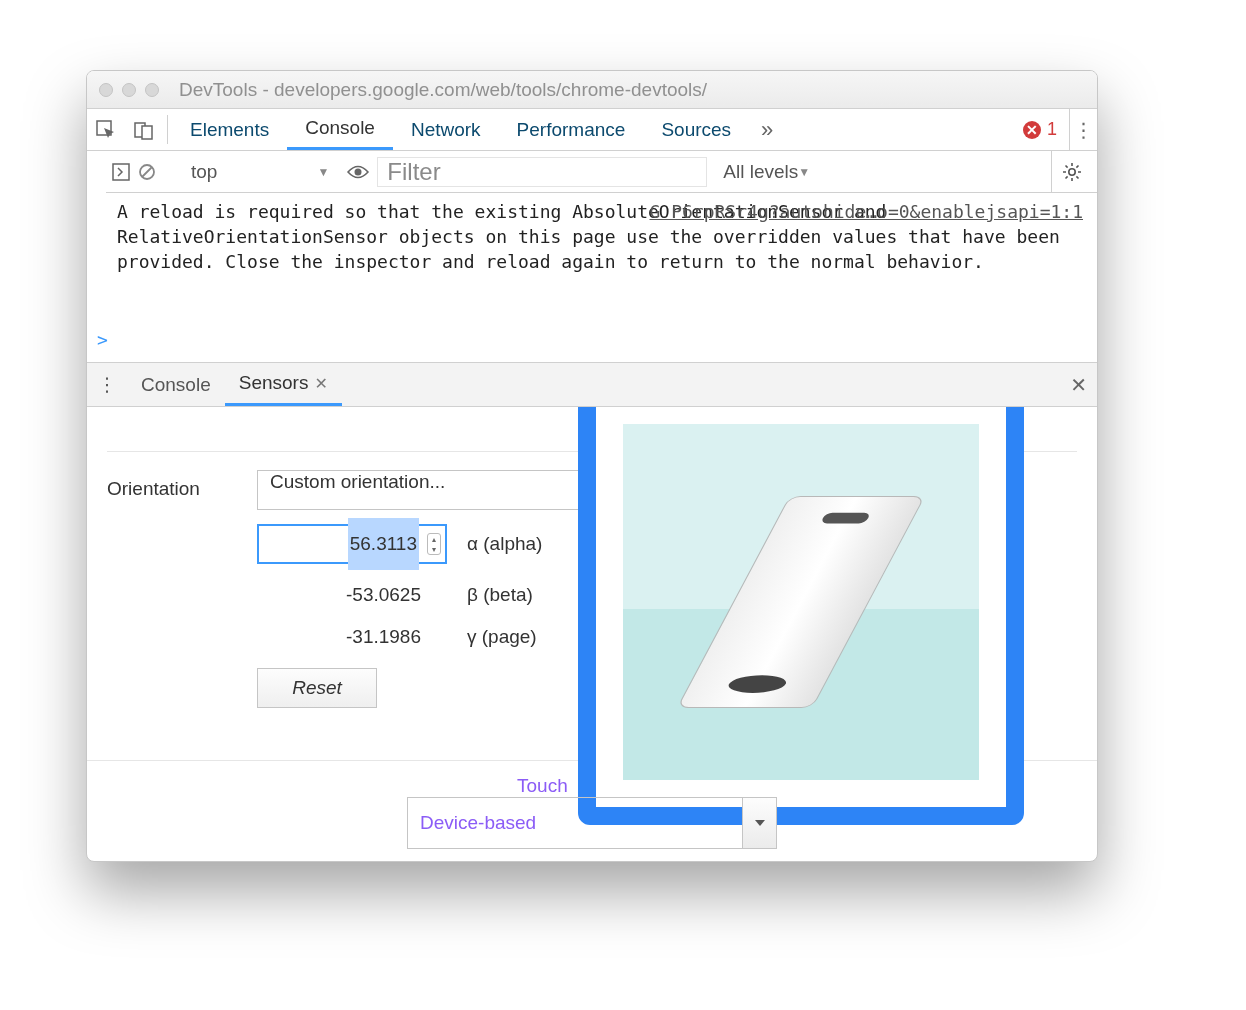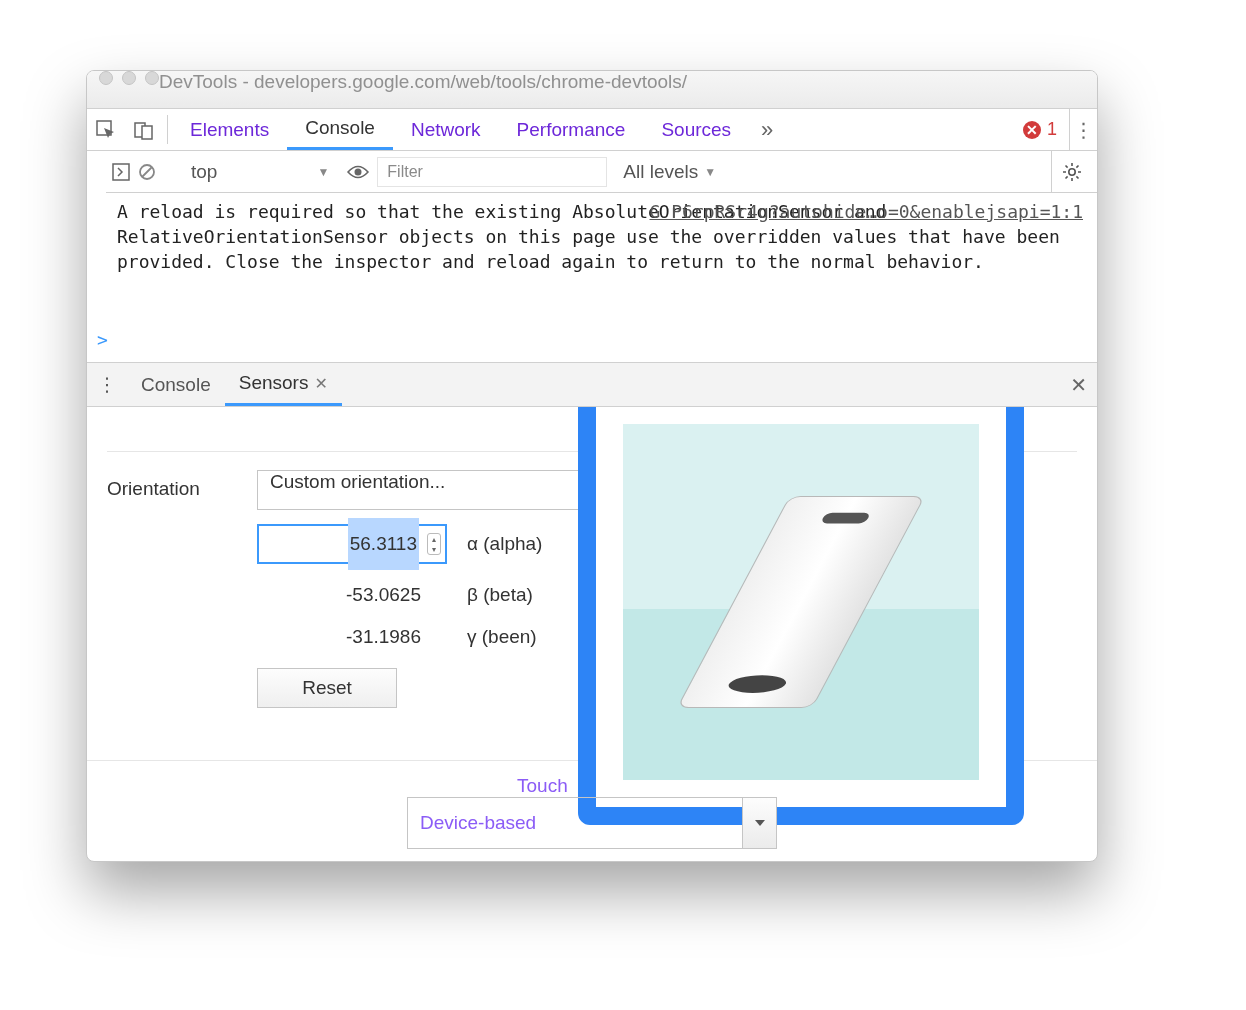--- a/index.html
+++ b/index.html
@@ -24,21 +24,23 @@
     border: 1px solid #c7c7c7;
     border-radius: 8px;
     box-shadow: 0 30px 60px rgba(0,0,0,0.35);
     overflow: hidden;
   }
   .titlebar {
     height: 38px;
     background: linear-gradient(#f6f6f6,#ebebeb);
     border-bottom: 1px solid #d0d0d0;
     display: flex;
+    align-items: center;
     padding: 0 12px;
+    gap: 20px;
     color: #909090;
     font-size: 19px;
   }
   .traffic-lights { display: flex; gap: 9px; }
   .tl { width: 14px; height: 14px; border-radius: 50%; background: #d8d8d8; border: 1px solid #c4c4c4; }
   .titlebar .title { flex: 1; white-space: nowrap; overflow: hidden; text-overflow: ellipsis; }
 
   
   .tabbar {
     height: 42px;
@@ -55,21 +57,21 @@
     align-items: center;
     justify-content: center;
     color: #666;
   }
   .sep { width: 1px; background: #d0d0d0; margin: 6px 4px; }
   .tab {
     padding: 0 18px;
     display: flex;
     align-items: center;
     cursor: pointer;
-    color: #6d28d9;
+    color: #0c4a6e;
   }
   .tab.active {
     color: #333;
     font-weight: 500;
     border-bottom: 3px solid #3b99fc;
   }
   .overflow {
     padding: 0 12px;
     display: flex;
     align-items: center;
@@ -117,26 +119,26 @@
   }
   .ctx-arrow { color: #888; font-size: 12px; }
   .filter-input {
     flex: 0 0 230px;
     height: 30px;
     border: none;
     outline: none;
     background: #fff;
     box-shadow: 0 0 0 1px #e4e4e4 inset;
     padding: 0 10px;
-    font-size: 16px;
+    font-size: 24px;
     color: #333;
   }
   .filter-input::placeholder { color: #8a8a8a; }
   .levels {
-    display: flex; align-items: center; gap: 6px; padding: 0 8px; cursor: pointer;
+    display: flex; align-items: center; gap: 0; padding: 0 8px; cursor: pointer;
   }
   .spacer { flex: 1; }
   .gear-btn {
     width: 40px; display:flex; align-items:center; justify-content:center; color:#555;
     border-left: 1px solid #d0d0d0; height: 100%;
   }
 
   
   .console-body {
     height: 170px;
@@ -247,26 +249,27 @@
     width: 14px; height: 22px;
     border: 1px solid #bbb; border-radius: 3px;
     display:flex; flex-direction:column; font-size:8px; color:#666;
   }
   .num-input .stepper span{flex:1;display:flex;align-items:center;justify-content:center;}
   .num-static {
     width: 190px; text-align: right; padding-right: 26px;
   }
   .greek { color: #333; }
   .reset-btn {
-    width: 140px; height: 40px;
+    width: 120px; height: 40px;
     border: 1px solid #c5c5c5;
     background: linear-gradient(#fdfdfd,#efefef);
     display:flex;align-items:center;justify-content:center;
     font-size: 19px; cursor: pointer;
     margin-top: 6px;
+    font-style: italic;
   }
   .bottom-row {
     margin-top: 52px;
     padding: 0 20px;
     display: flex; align-items: center;
     border-top: 1px solid #e6e6e6;
     padding-top: 14px;
     color: #8b5cf6;
     flex-direction: column;
   }
@@ -459,21 +462,21 @@
                 </div>
             </div>
             <span class="greek">α (alpha)</span>
           </div>
           <div class="param-row">
             <div class="num-static">-53.0625</div>
             <span class="greek">β (beta)</span>
           </div>
           <div class="param-row">
             <div class="num-static">-31.1986</div>
-            <span class="greek">γ (been)</span>
+            <span class="greek">γ (page)</span>
           </div>
           <div class="reset-btn">Reset</div>
         </div>
       </div>
     </div>
 
     <div class="highlight">
       <div class="phone-canvas">
         <div class="phone"></div>
       </div>

